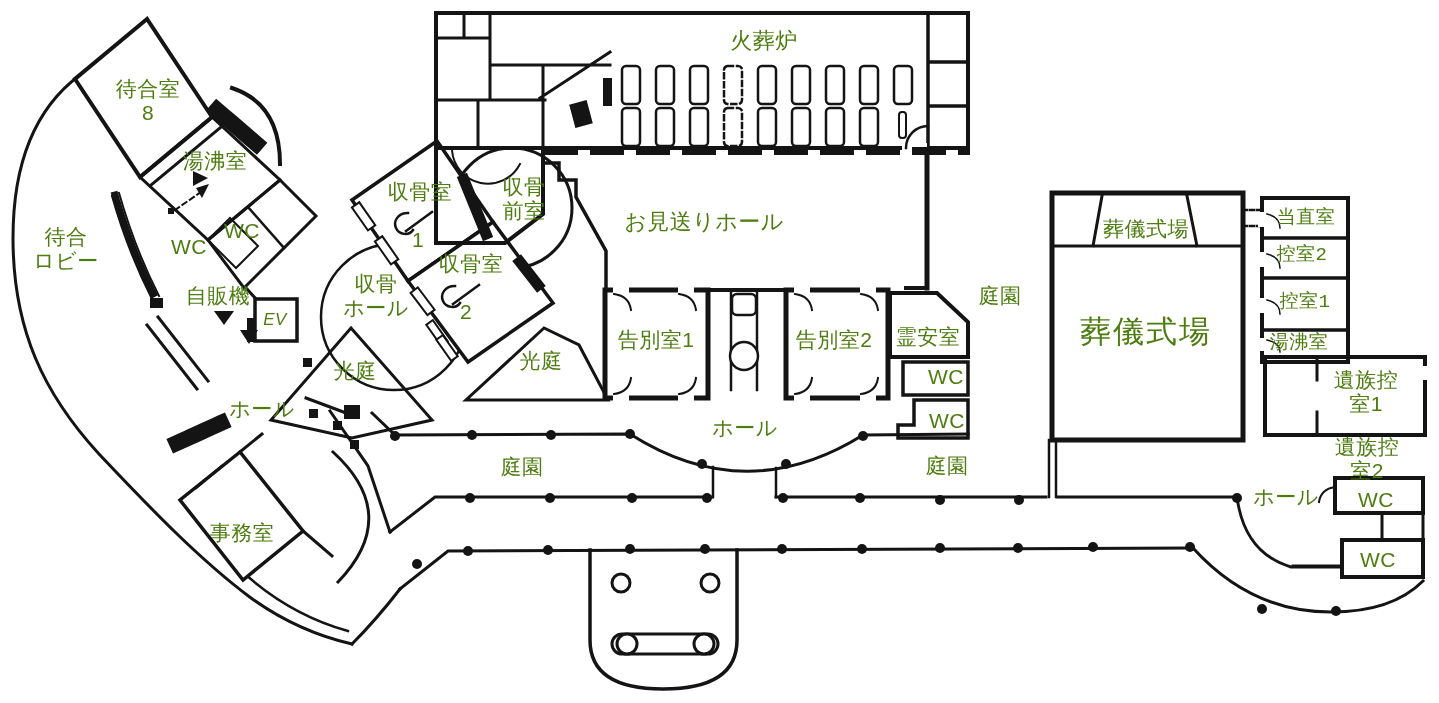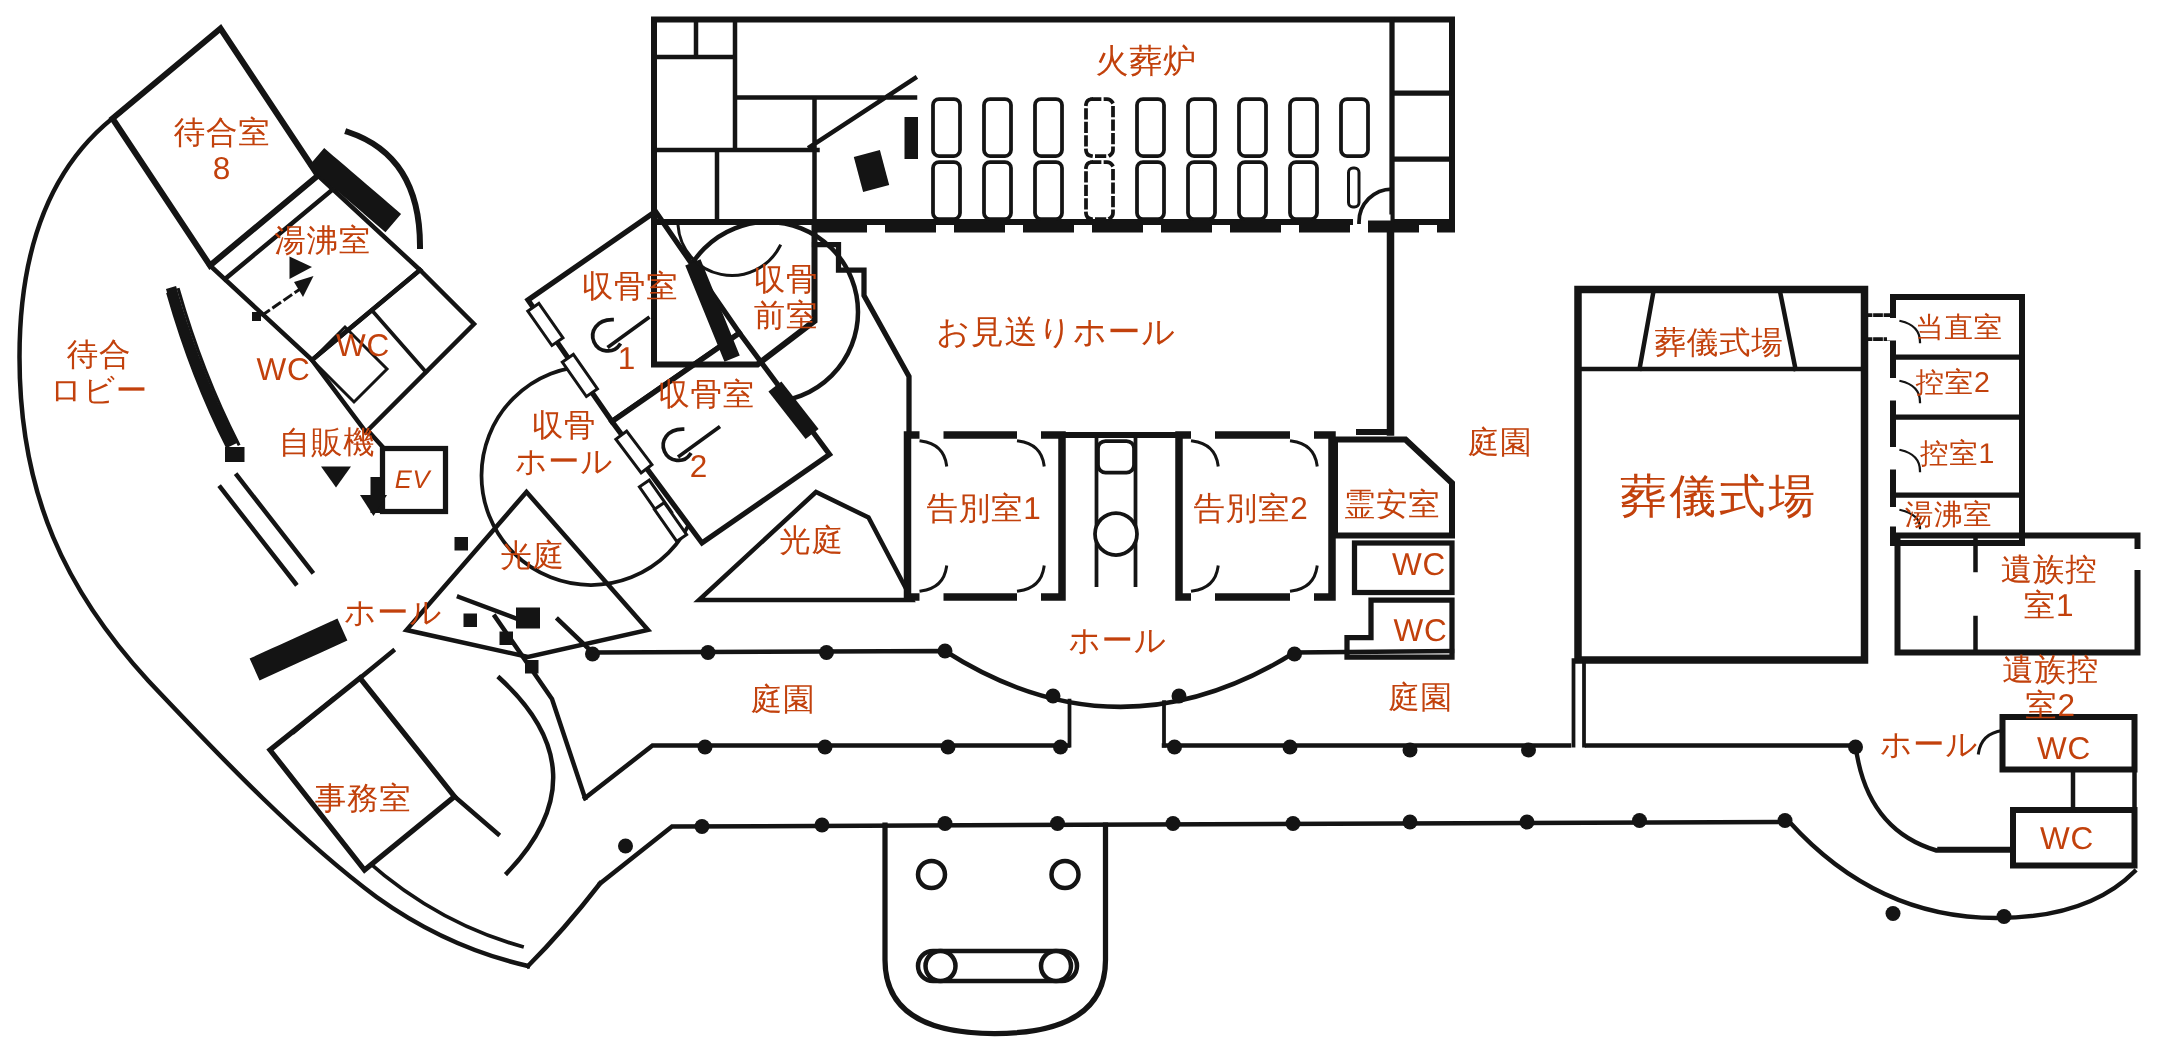--- a/index.html
+++ b/index.html
@@ -1,21 +1,21 @@
 <!DOCTYPE html>
 <html><head>
 <meta charset="utf-8">
 <style>
   html,body{margin:0;padding:0;background:#fff;}
   #plan{position:relative;width:1439px;height:703px;background:#fff;overflow:hidden;
         font-family:"Liberation Sans","DejaVu Sans",sans-serif;}
   #plan svg{position:absolute;left:0;top:0;}
   .lbl{position:absolute;transform:translate(-50%,-50%);font-size:21px;line-height:1.12;
-       color:#c2410c;text-align:center;white-space:pre-line;letter-spacing:.5px;}
-  .fs17{font-size:17px;font-style:italic;} .fs19{font-size:19px;} .fs22{font-size:22px;} .fs31{font-size:31px;letter-spacing:2px;text-align:right;}
+       color:#4d7c0f;text-align:center;white-space:pre-line;letter-spacing:.5px;}
+  .fs17{font-size:17px;font-style:italic;} .fs19{font-size:19px;font-family:Liberation Mono, monospace;} .fs22{font-size:22px;} .fs31{font-size:31px;letter-spacing:2px;text-align:right;}
 </style>
 </head>
 <body>
 
 <div id="plan">
 
 <svg width="1439" height="703" viewBox="0 0 1439 703" fill="none" stroke="#141414" stroke-linecap="square" stroke-linejoin="miter">
 
   <g>
     <path stroke-width="3" d="M 80,75 C 30,112 13,172 13,238 C 13,330 44,394 99,454 C 150,508 200,560 251,598 C 283,621 317,636 352,644"></path>

